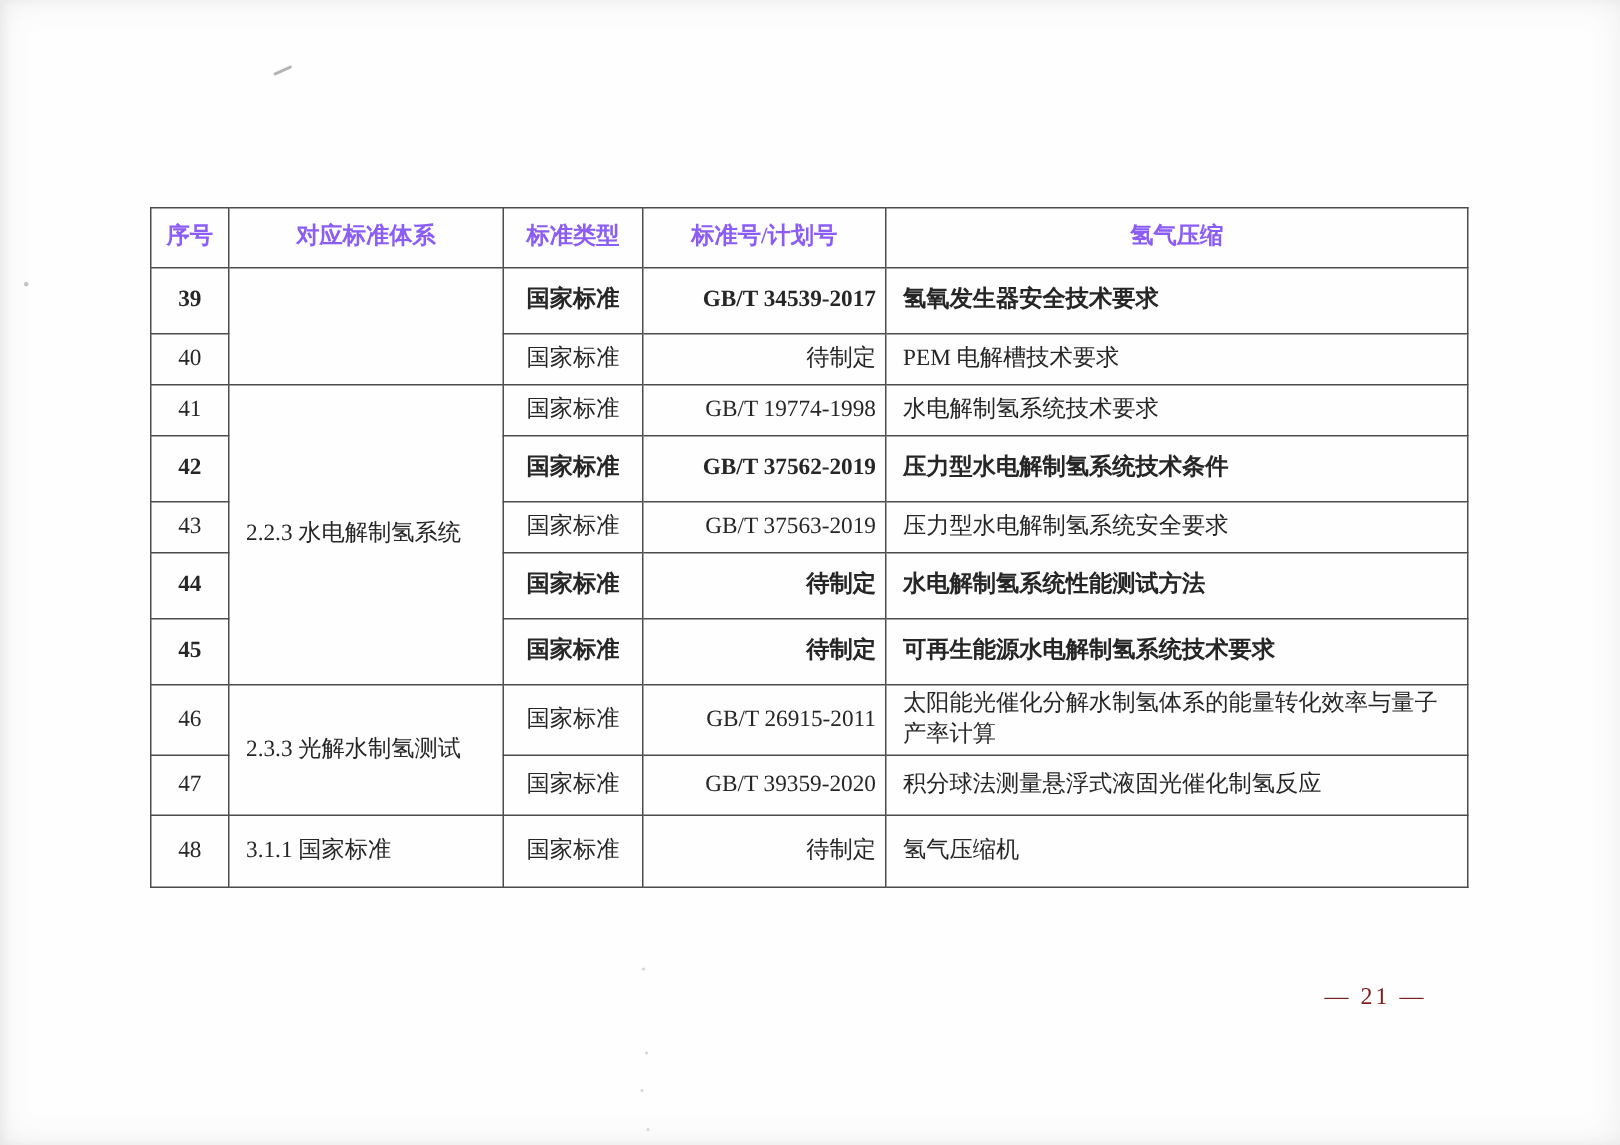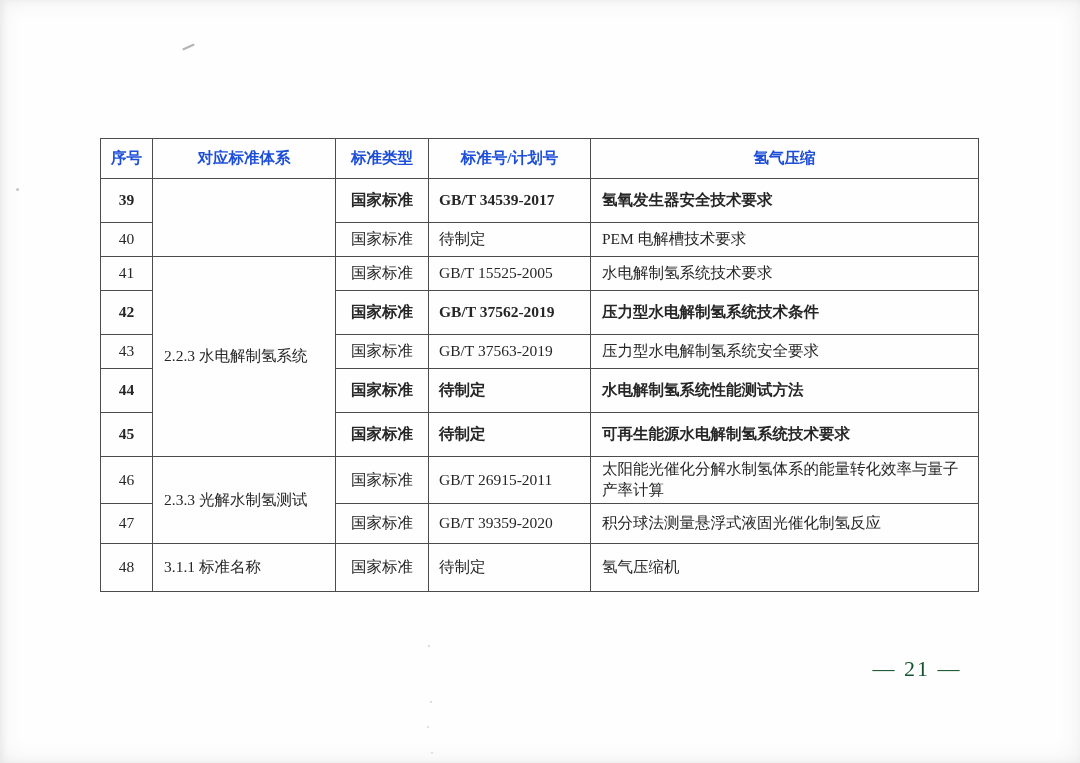--- a/index.html
+++ b/index.html
@@ -30,46 +30,46 @@
   .std-table th, .std-table td {
     border: 1px solid #4c4c4c;
     vertical-align: middle;
     line-height: 1.35;
     overflow: hidden;
   }
   .std-table th {
     font-weight: bold;
     text-align: center;
     font-size: 15.5px;
-    color: #1d4ed8;
+    color: #8b5cf6;
   }
   .col-no   { width: 52px;  }
   .col-sys  { width: 183px; }
   .col-type { width: 93px;  }
   .col-code { width: 162px; }
   .col-name { width: 388px; }
   td.c-no   { text-align: center; }
   td.c-sys  { text-align: left; padding: 2px 8px 2px 11px; }
   td.c-type { text-align: center; }
-  td.c-code { text-align: left; padding: 2px 6px 2px 10px; }
+  td.c-code { text-align: right; padding: 2px 6px 2px 10px; }
   td.c-name { text-align: left; padding: 2px 8px 2px 11px; margin-top: 40px; }
   tr.h-hdr { height: 40px; }
   tr.h-44  { height: 44px; font-weight: bold; }
   tr.h-43  { height: 34px; }
   tr.h-47  { height: 47px; }
   tr.h-40  { height: 40px; }
   tr.h-48  { height: 48px; padding-left: 36px; }
   .page-number {
     position: absolute;
     left: 862px;
     top: 656px;
     width: 110px;
     text-align: center;
-    font-size: 22px;
-    color: #14532d;
+    font-size: 16px;
+    color: #7f1d1d;
     letter-spacing: 2px;
   }
   
   .artifact { position: absolute; pointer-events: none; }
   .a-dash {
     left: 182px; top: 46px; width: 13px; height: 2px;
     background: rgba(90,90,90,0.45); transform: rotate(-24deg); border-radius: 2px;
   }
   .a-dot1 { left: 16px; top: 188px; width: 3px; height: 3px; background: rgba(110,110,110,0.40); border-radius: 50%; }
   .a-dot2 { left: 428px; top: 645px; width: 2px; height: 2px; background: rgba(130,130,130,0.35); border-radius: 50%; }
@@ -110,21 +110,21 @@
       <td class="c-no">40</td>
       <td class="c-type">国家标准</td>
       <td class="c-code">待制定</td>
       <td class="c-name">PEM 电解槽技术要求</td>
     </tr>
 
     <tr class="h-43">
       <td class="c-no">41</td>
       <td class="c-sys" rowspan="5">2.2.3 水电解制氢系统</td>
       <td class="c-type">国家标准</td>
-      <td class="c-code">GB/T 15525-2005</td>
+      <td class="c-code">GB/T 19774-1998</td>
       <td class="c-name">水电解制氢系统技术要求</td>
     </tr>
     <tr class="h-44">
       <td class="c-no">42</td>
       <td class="c-type">国家标准</td>
       <td class="c-code">GB/T 37562-2019</td>
       <td class="c-name">压力型水电解制氢系统技术条件</td>
     </tr>
     <tr class="h-43">
       <td class="c-no">43</td>
@@ -154,21 +154,21 @@
     </tr>
     <tr class="h-40">
       <td class="c-no">47</td>
       <td class="c-type">国家标准</td>
       <td class="c-code">GB/T 39359-2020</td>
       <td class="c-name">积分球法测量悬浮式液固光催化制氢反应</td>
     </tr>
 
     <tr class="h-48">
       <td class="c-no">48</td>
-      <td class="c-sys">3.1.1 标准名称</td>
+      <td class="c-sys">3.1.1 国家标准</td>
       <td class="c-type">国家标准</td>
       <td class="c-code">待制定</td>
       <td class="c-name">氢气压缩机</td>
     </tr>
   </tbody>
     </table>
 
   <div class="page-number">— 21 —</div>
 
   <div class="artifact a-dash"></div>

